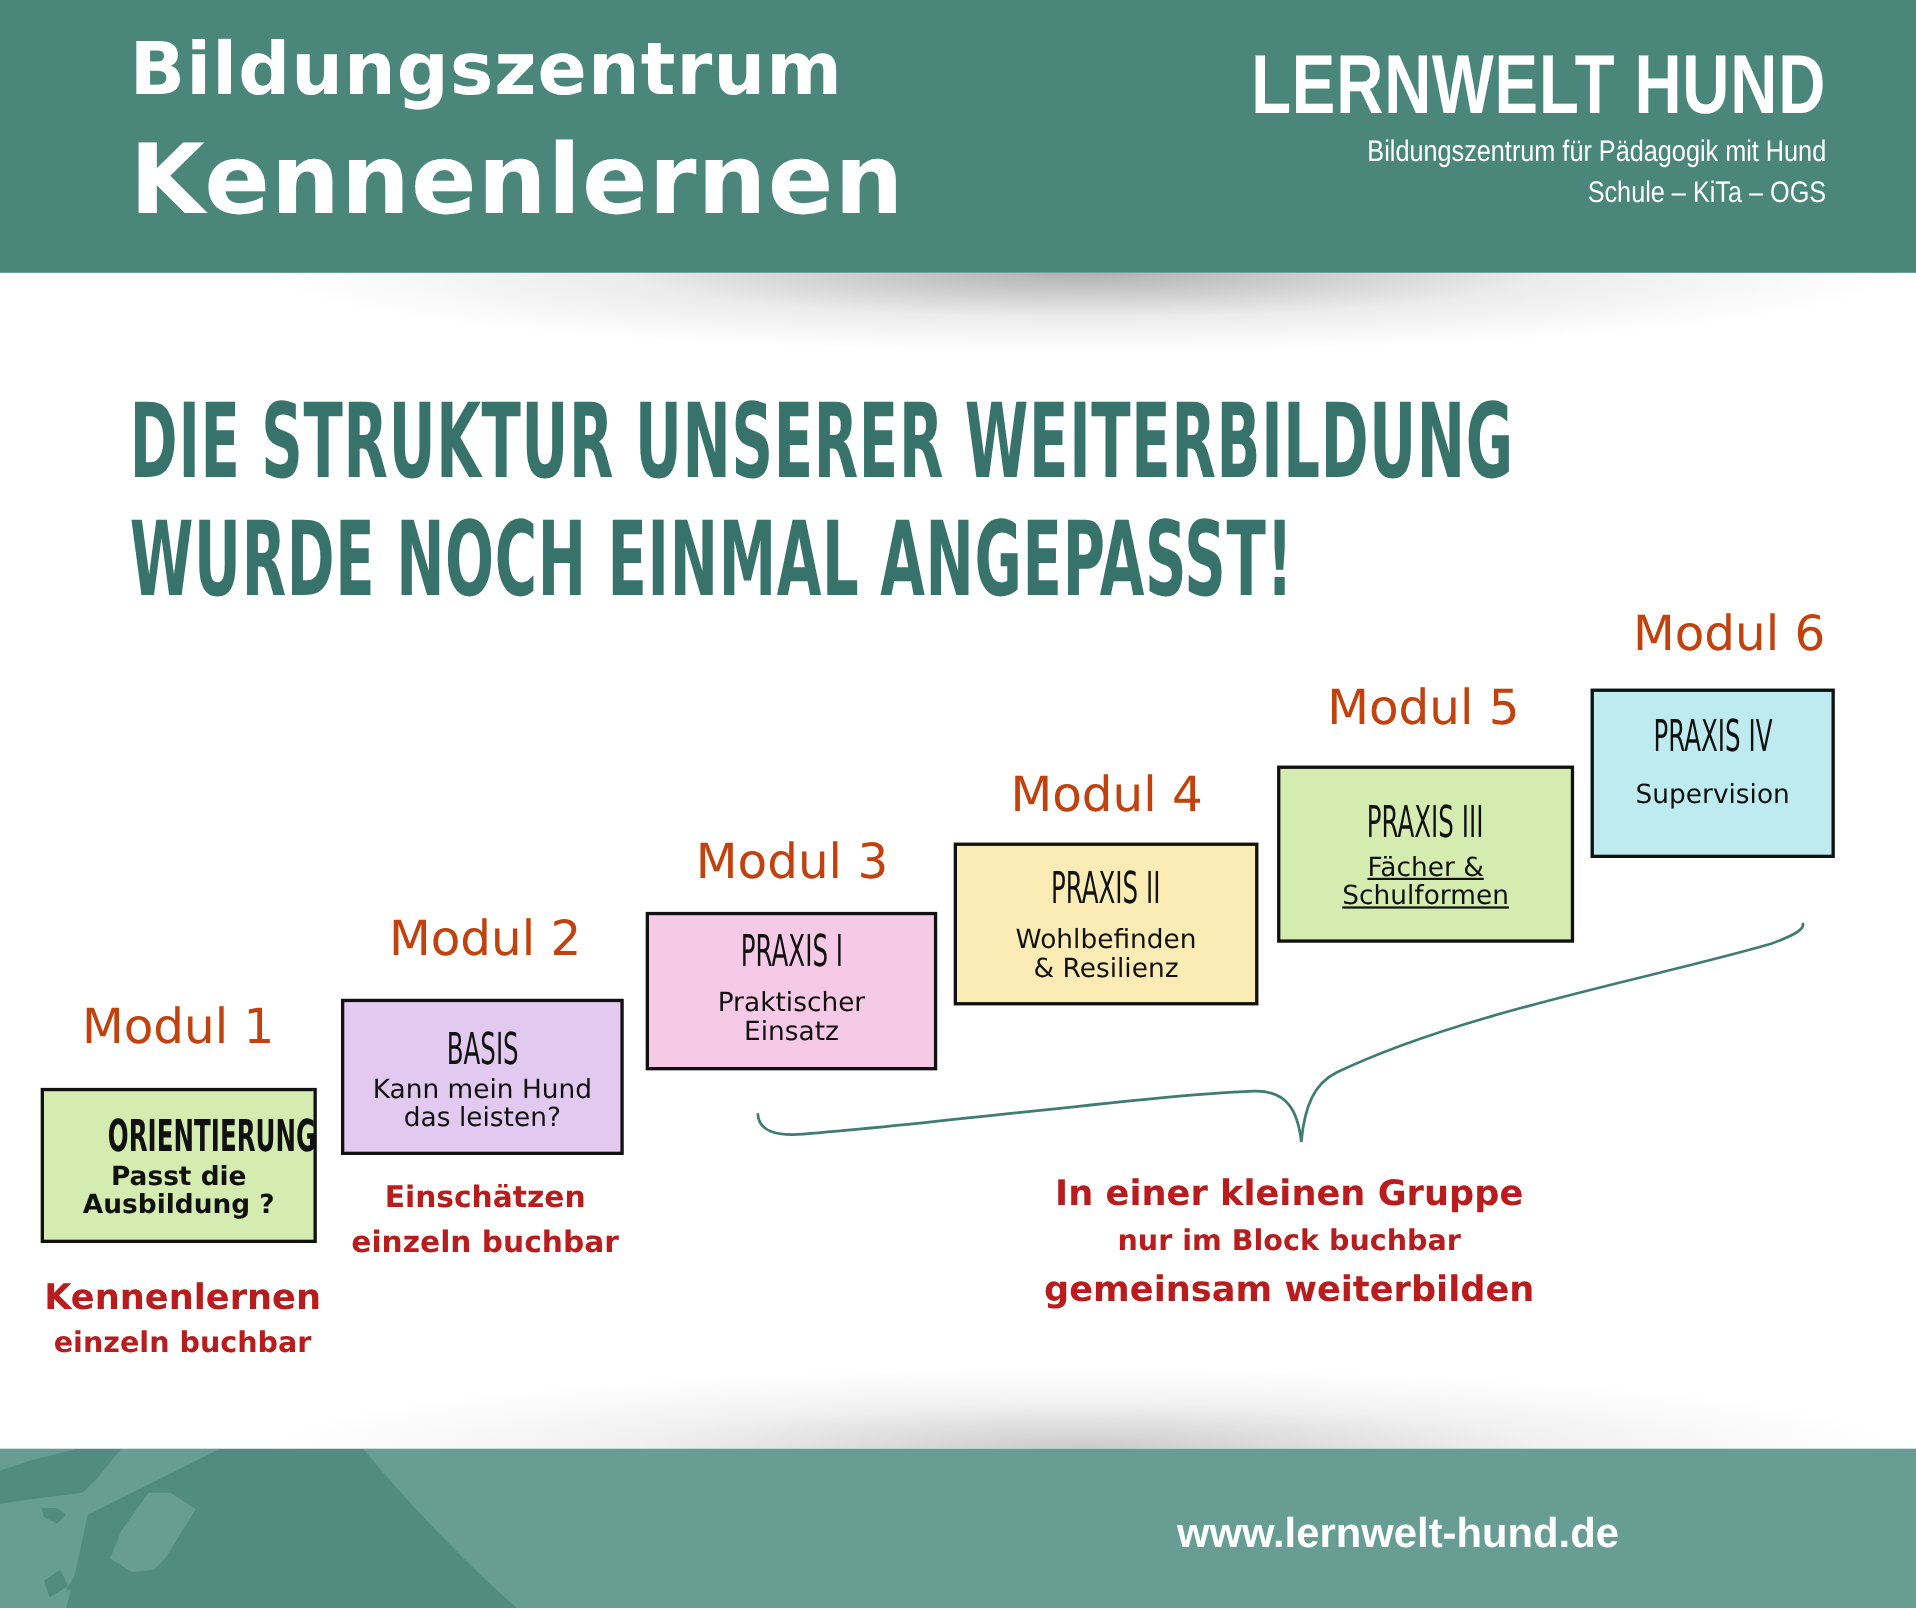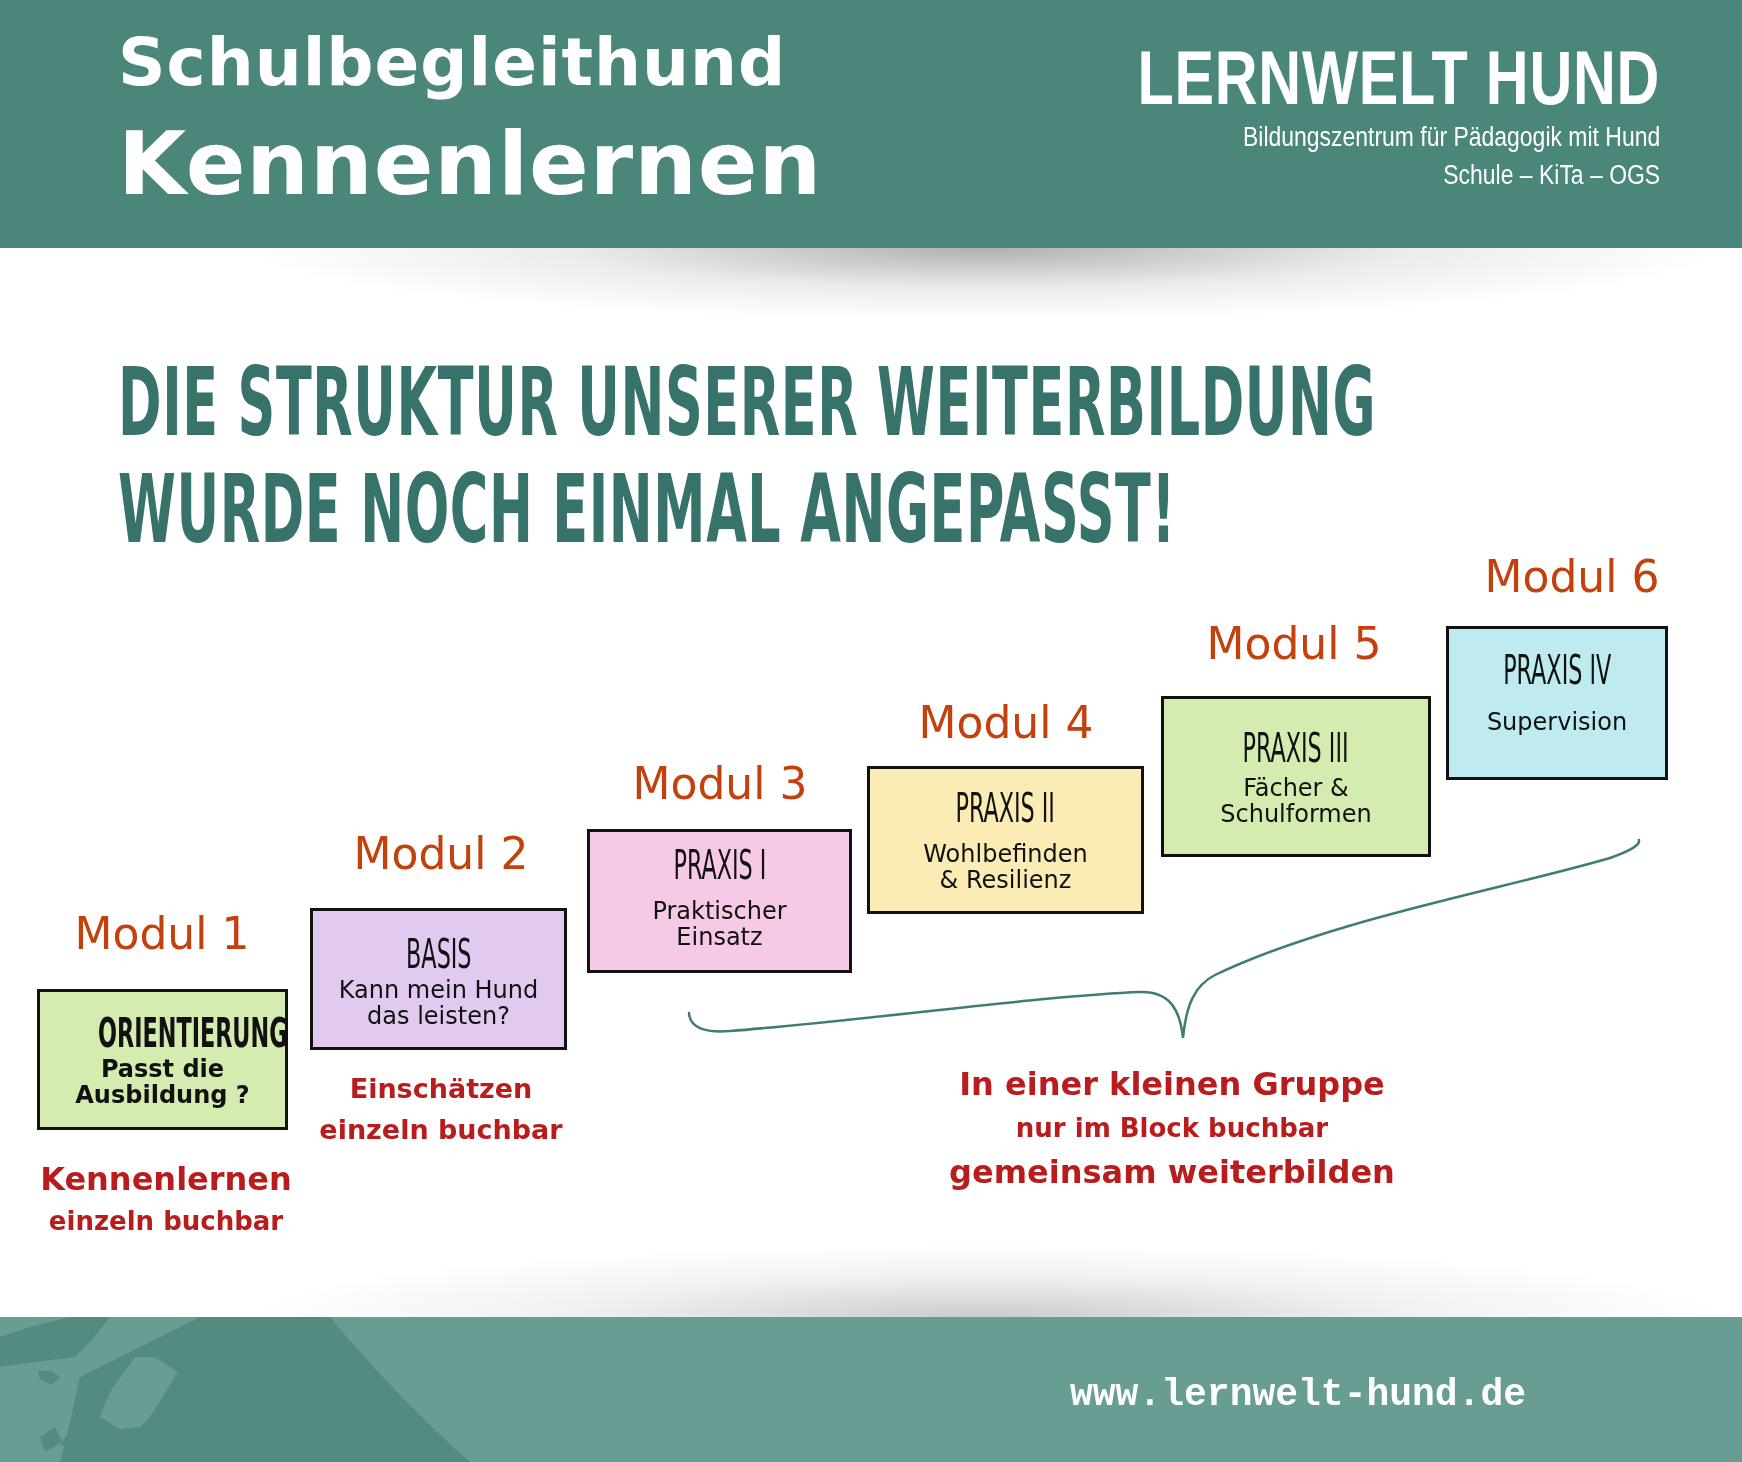--- a/index.html
+++ b/index.html
@@ -16,28 +16,28 @@
   .t1 { top:348px; }
   .t2 { top:455px; }
   .modul-label { position:absolute; font-family:"DejaVu Sans", sans-serif; font-size:44px; color:#c2410c; white-space:nowrap; transform:translateX(-50%); }
   .box { position:absolute; border:3px solid #111; box-sizing:border-box; text-align:center; color:#111; }
   .box-title { font-family:"DejaVu Sans Condensed","DejaVu Sans", sans-serif; font-size:40px; transform:scaleX(0.62); display:inline-block; white-space:nowrap; line-height:46px; margin-top:22px; }
   .box-desc { font-family:"DejaVu Sans", sans-serif; font-size:24px; line-height:26px; white-space:pre-line; margin-top:4px; }
   .caption { position:absolute; text-align:center; font-family:"DejaVu Sans", sans-serif; font-weight:bold; color:#b91c1c; white-space:nowrap; transform:translateX(-50%); }
   .footer-shadow { position:absolute; left:60px; top:1226px; width:1682px; height:91px;
     background: radial-gradient(ellipse 55% 100% at 55% 100%, rgba(190,190,190,0.8) 0%, rgba(220,220,220,0.4) 45%, rgba(255,255,255,0) 80%); }
   .footer { position:absolute; left:0; top:1317px; width:1742px; height:145px; background:#679d93; overflow:hidden; }
-  .footer-url { position:absolute; left:1070px; top:56px; color:#fff; font-family:Liberation Mono, monospace; font-weight:bold; font-size:38px; white-space:nowrap; }
+  .footer-url { position:absolute; left:1070px; top:56px; color:#fff; font-family:Liberation Sans, sans-serif; font-weight:bold; font-size:38px; white-space:nowrap; }
   svg.abs { position:absolute; left:0; top:0; }
 </style>
 </head>
 <body>
 
 <div class="header">
-  <div class="h-line1">Schulbegleithund</div>
+  <div class="h-line1">Bildungszentrum</div>
   <div class="h-line2">Kennenlernen</div>
   <div class="brand">
     <div class="brand-name">LERNWELT HUND</div>
     <div class="brand-sub">Bildungszentrum für Pädagogik mit Hund</div>
     <div class="brand-sub">Schule – KiTa – OGS</div>
   </div>
 </div>
 <div class="header-shadow"></div>
 
 <div class="title t1">DIE STRUKTUR UNSERER WEITERBILDUNG</div>
@@ -65,21 +65,21 @@
   <div class="box-desc" style="margin-top:10px;">Praktischer
 Einsatz</div>
 </div>
 <div class="box" style="left:867px; top:766px; width:277px; height:148px; background:#fbecb5;">
   <div class="box-title" style="margin-top:16px;">PRAXIS II</div>
   <div class="box-desc" style="margin-top:10px;">Wohlbefinden
 &amp; Resilienz</div>
 </div>
 <div class="box" style="left:1161px; top:696px; width:270px; height:161px; background:#d5ecb0;">
   <div class="box-title" style="margin-top:26px;">PRAXIS III</div>
-  <div class="box-desc" style="">Fächer &amp;
+  <div class="box-desc" style="text-decoration:underline;">Fächer &amp;
 Schulformen</div>
 </div>
 <div class="box" style="left:1446px; top:626px; width:222px; height:154px; background:#bdebef;">
   <div class="box-title" style="margin-top:18px;">PRAXIS IV</div>
   <div class="box-desc" style="margin-top:16px;">Supervision</div>
 </div>
 
 <div class="caption" style="left:166px; top:1157px;">
   <div style="font-size:32px; line-height:44px;">Kennenlernen</div>
   <div style="font-size:26px; line-height:40px;">einzeln buchbar</div>

